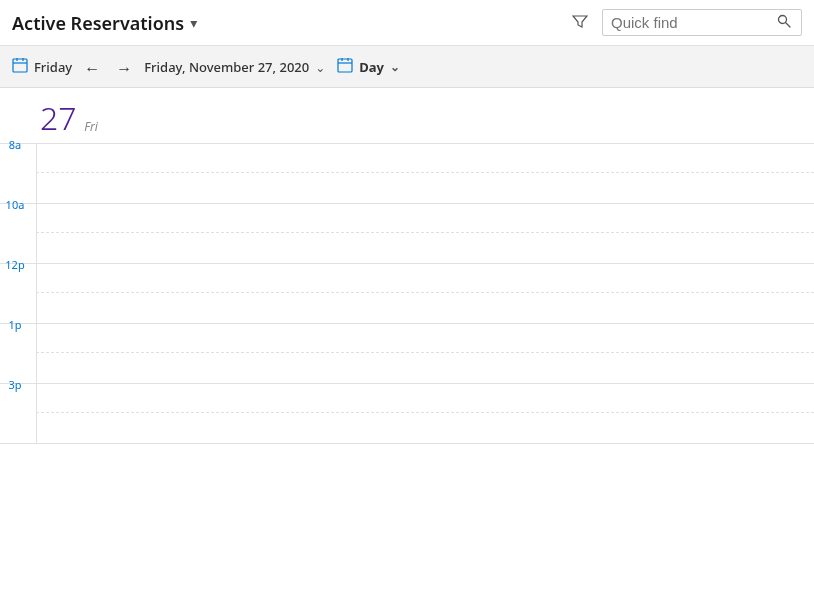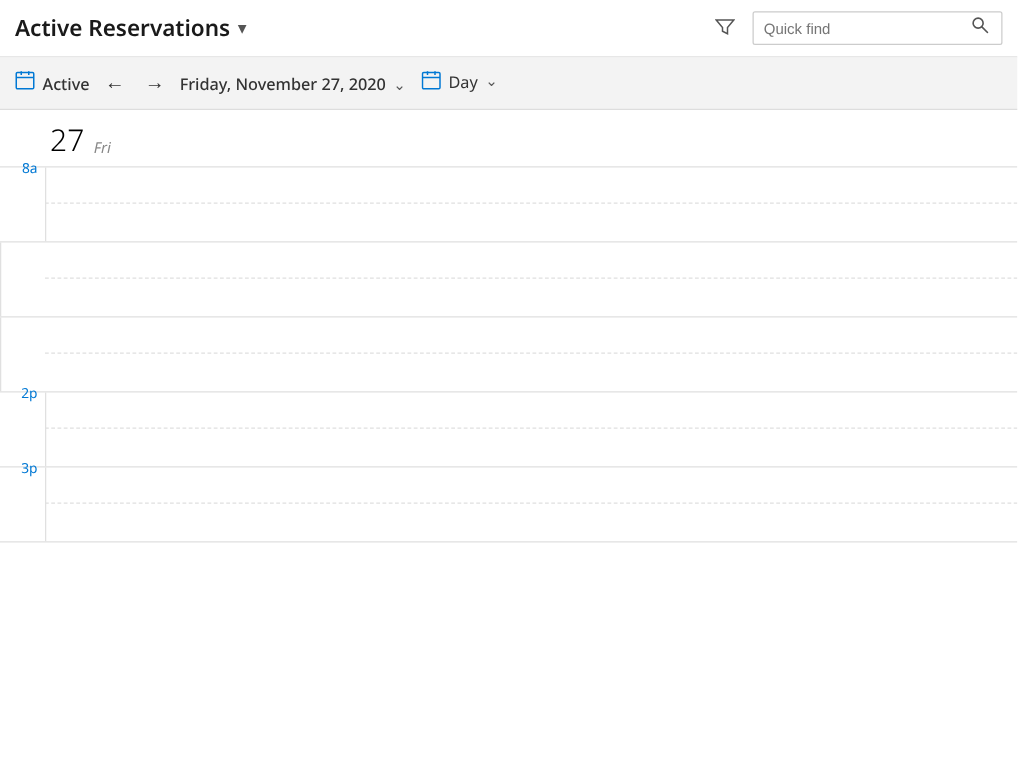--- a/index.html
+++ b/index.html
@@ -67,21 +67,21 @@
       border-radius: 2px;
       padding: 3px 8px;
       gap: 6px;
       width: 200px;
       background: #fff;
     }
 
     .search-input {
       border: none;
       outline: none;
-      font-size: 12px;
+      font-size: 15px;
       color: #aaa;
       width: 160px;
       background: transparent;
     }
 
     .search-icon {
       color: #555;
       font-size: 14px;
     }
 
@@ -135,24 +135,24 @@
       cursor: pointer;
     }
 
     .date-chevron {
       color: #555;
       font-size: 12px;
     }
 
     .view-selector {
       display: flex;
-      align-items: flex-start;
+      align-items: center;
       gap: 6px;
       font-size: 13px;
-      font-weight: 400;
+      font-weight: 700;
       cursor: pointer;
       margin-left: 4px;
     }
 
     .view-cal-icon {
       color: #0078d4;
       font-size: 15px;
     }
 
     .view-chevron {
@@ -170,23 +170,23 @@
     }
 
     
     .day-header {
       padding: 8px 16px 4px 40px;
       border-bottom: 1px solid #e0e0e0;
       background: #fff;
     }
 
     .day-number {
-      font-size: 24px;
+      font-size: 32px;
       font-weight: 300;
-      color: #000000;
+      color: #4c1d95;
       display: inline-block;
     }
 
     .day-name {
       font-size: 12px;
       color: #888;
       display: inline-block;
       margin-left: 4px;
       vertical-align: middle;
       font-style: italic;
@@ -212,21 +212,21 @@
       left: 36px;
       right: 0;
       border-bottom: 1px dashed #e0e0e0;
     }
 
     .time-label {
       width: 36px;
       font-size: 11px;
       color: #0078d4;
       padding-right: 6px;
-      text-align: right;
+      text-align: center;
       padding-top: 0;
       margin-top: -7px;
       flex-shrink: 0;
     }
 
     .time-content {
       flex: 1;
       border-left: 1px solid #e0e0e0;
     }
   </style>
@@ -260,21 +260,21 @@
 <div class="toolbar-bar">
   <div class="today-btn">
     <span class="cal-icon">
       <svg width="16" height="16" viewBox="0 0 16 16" fill="none" xmlns="http://www.w3.org/2000/svg">
         <rect x="1" y="2" width="14" height="13" rx="1" stroke="#0078d4" stroke-width="1.2" fill="none"></rect>
         <line x1="1" y1="6" x2="15" y2="6" stroke="#0078d4" stroke-width="1.2"></line>
         <line x1="5" y1="1" x2="5" y2="4" stroke="#0078d4" stroke-width="1.2"></line>
         <line x1="11" y1="1" x2="11" y2="4" stroke="#0078d4" stroke-width="1.2"></line>
       </svg>
     </span>
-    <span class="today-label">Active</span>
+    <span class="today-label">Friday</span>
   </div>
   <button class="nav-btn">←</button>
   <button class="nav-btn">→</button>
   <div class="date-display">
     <span>Friday, November 27, 2020</span>
     <span class="date-chevron">⌄</span>
   </div>
   <div class="view-selector">
     <span class="view-cal-icon">
       <svg width="16" height="16" viewBox="0 0 16 16" fill="none" xmlns="http://www.w3.org/2000/svg">
@@ -295,27 +295,29 @@
     <span class="day-number">27</span>
     <span class="day-name">Fri</span>
   </div>
 
   <div class="time-grid" id="time-grid">
   <div class="time-slot">
         <div class="time-label">8a</div>
         <div class="time-content"></div>
       </div>
       <div class="time-slot">
+        <div class="time-label">10a</div>
         <div class="time-content"></div>
       </div>
       <div class="time-slot">
+        <div class="time-label">12p</div>
         <div class="time-content"></div>
       </div>
       <div class="time-slot">
-        <div class="time-label">2p</div>
+        <div class="time-label">1p</div>
         <div class="time-content"></div>
       </div>
       <div class="time-slot">
         <div class="time-label">3p</div>
         <div class="time-content"></div>
       </div>
     </div>
 </div>
 
 </body></html>

